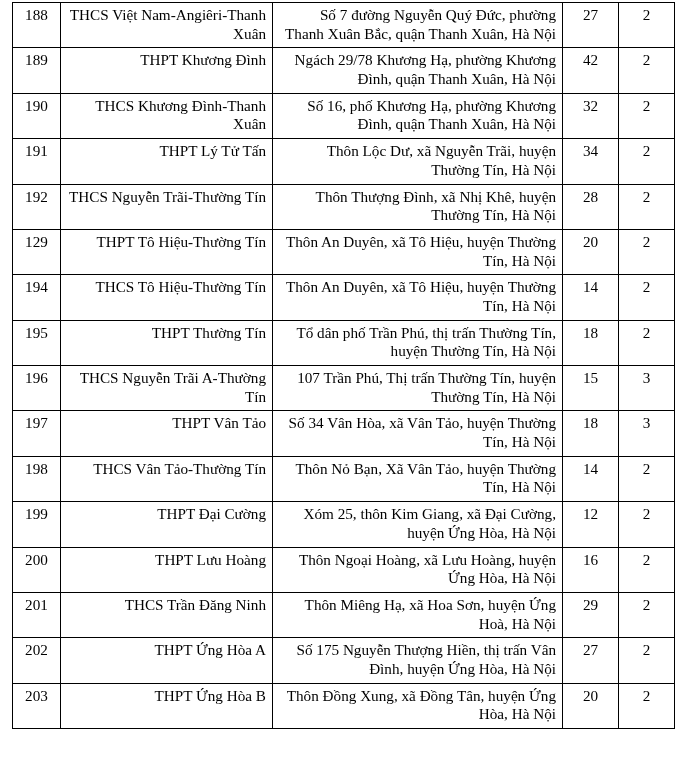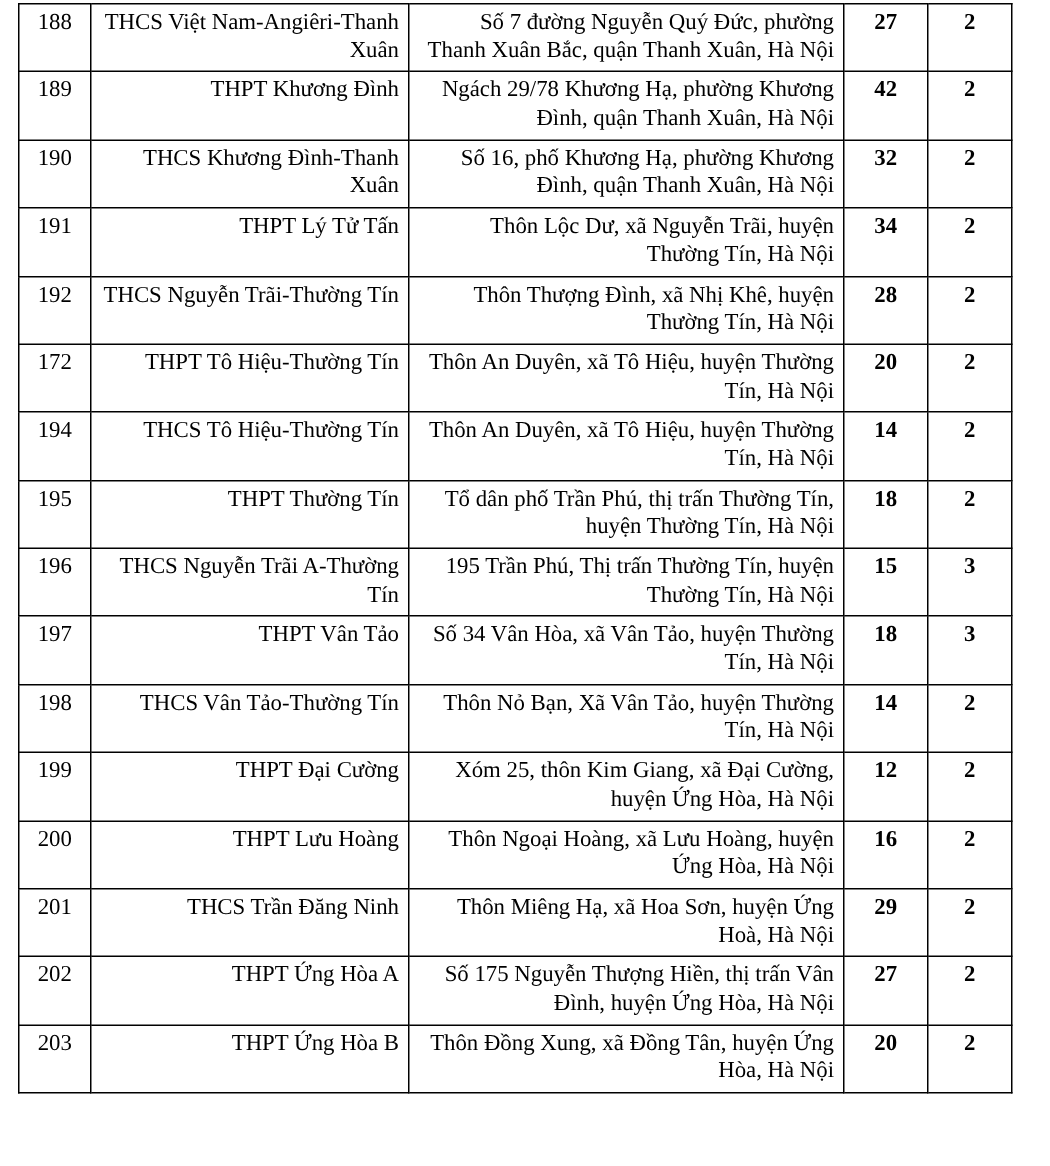--- a/index.html
+++ b/index.html
@@ -43,21 +43,20 @@
     text-align: center;
   }
   td.name {
     text-align: right;
   }
   td.addr {
     text-align: right;
   }
   td.num {
     text-align: center;
-    font-weight: bold;
   }
 </style>
 </head>
 <body>
 
 <div class="page">
   <table class="data-table">
     <colgroup>
       <col class="c-stt">
       <col class="c-name">
@@ -95,21 +94,21 @@
           <td class="num">2</td>
         </tr>
         <tr>
           <td class="stt">192</td>
           <td class="name">THCS Nguyễn Trãi-Thường Tín</td>
           <td class="addr">Thôn Thượng Đình, xã Nhị Khê, huyện Thường Tín, Hà Nội</td>
           <td class="num">28</td>
           <td class="num">2</td>
         </tr>
         <tr>
-          <td class="stt">172</td>
+          <td class="stt">129</td>
           <td class="name">THPT Tô Hiệu-Thường Tín</td>
           <td class="addr">Thôn An Duyên, xã Tô Hiệu, huyện Thường Tín, Hà Nội</td>
           <td class="num">20</td>
           <td class="num">2</td>
         </tr>
         <tr>
           <td class="stt">194</td>
           <td class="name">THCS Tô Hiệu-Thường Tín</td>
           <td class="addr">Thôn An Duyên, xã Tô Hiệu, huyện Thường Tín, Hà Nội</td>
           <td class="num">14</td>
@@ -118,21 +117,21 @@
         <tr>
           <td class="stt">195</td>
           <td class="name">THPT Thường Tín</td>
           <td class="addr">Tổ dân phố Trần Phú, thị trấn Thường Tín, huyện Thường Tín, Hà Nội</td>
           <td class="num">18</td>
           <td class="num">2</td>
         </tr>
         <tr>
           <td class="stt">196</td>
           <td class="name">THCS Nguyễn Trãi A-Thường Tín</td>
-          <td class="addr">195 Trần Phú, Thị trấn Thường Tín, huyện Thường Tín, Hà Nội</td>
+          <td class="addr">107 Trần Phú, Thị trấn Thường Tín, huyện Thường Tín, Hà Nội</td>
           <td class="num">15</td>
           <td class="num">3</td>
         </tr>
         <tr>
           <td class="stt">197</td>
           <td class="name">THPT Vân Tảo</td>
           <td class="addr">Số 34 Vân Hòa, xã Vân Tảo, huyện Thường Tín, Hà Nội</td>
           <td class="num">18</td>
           <td class="num">3</td>
         </tr>

